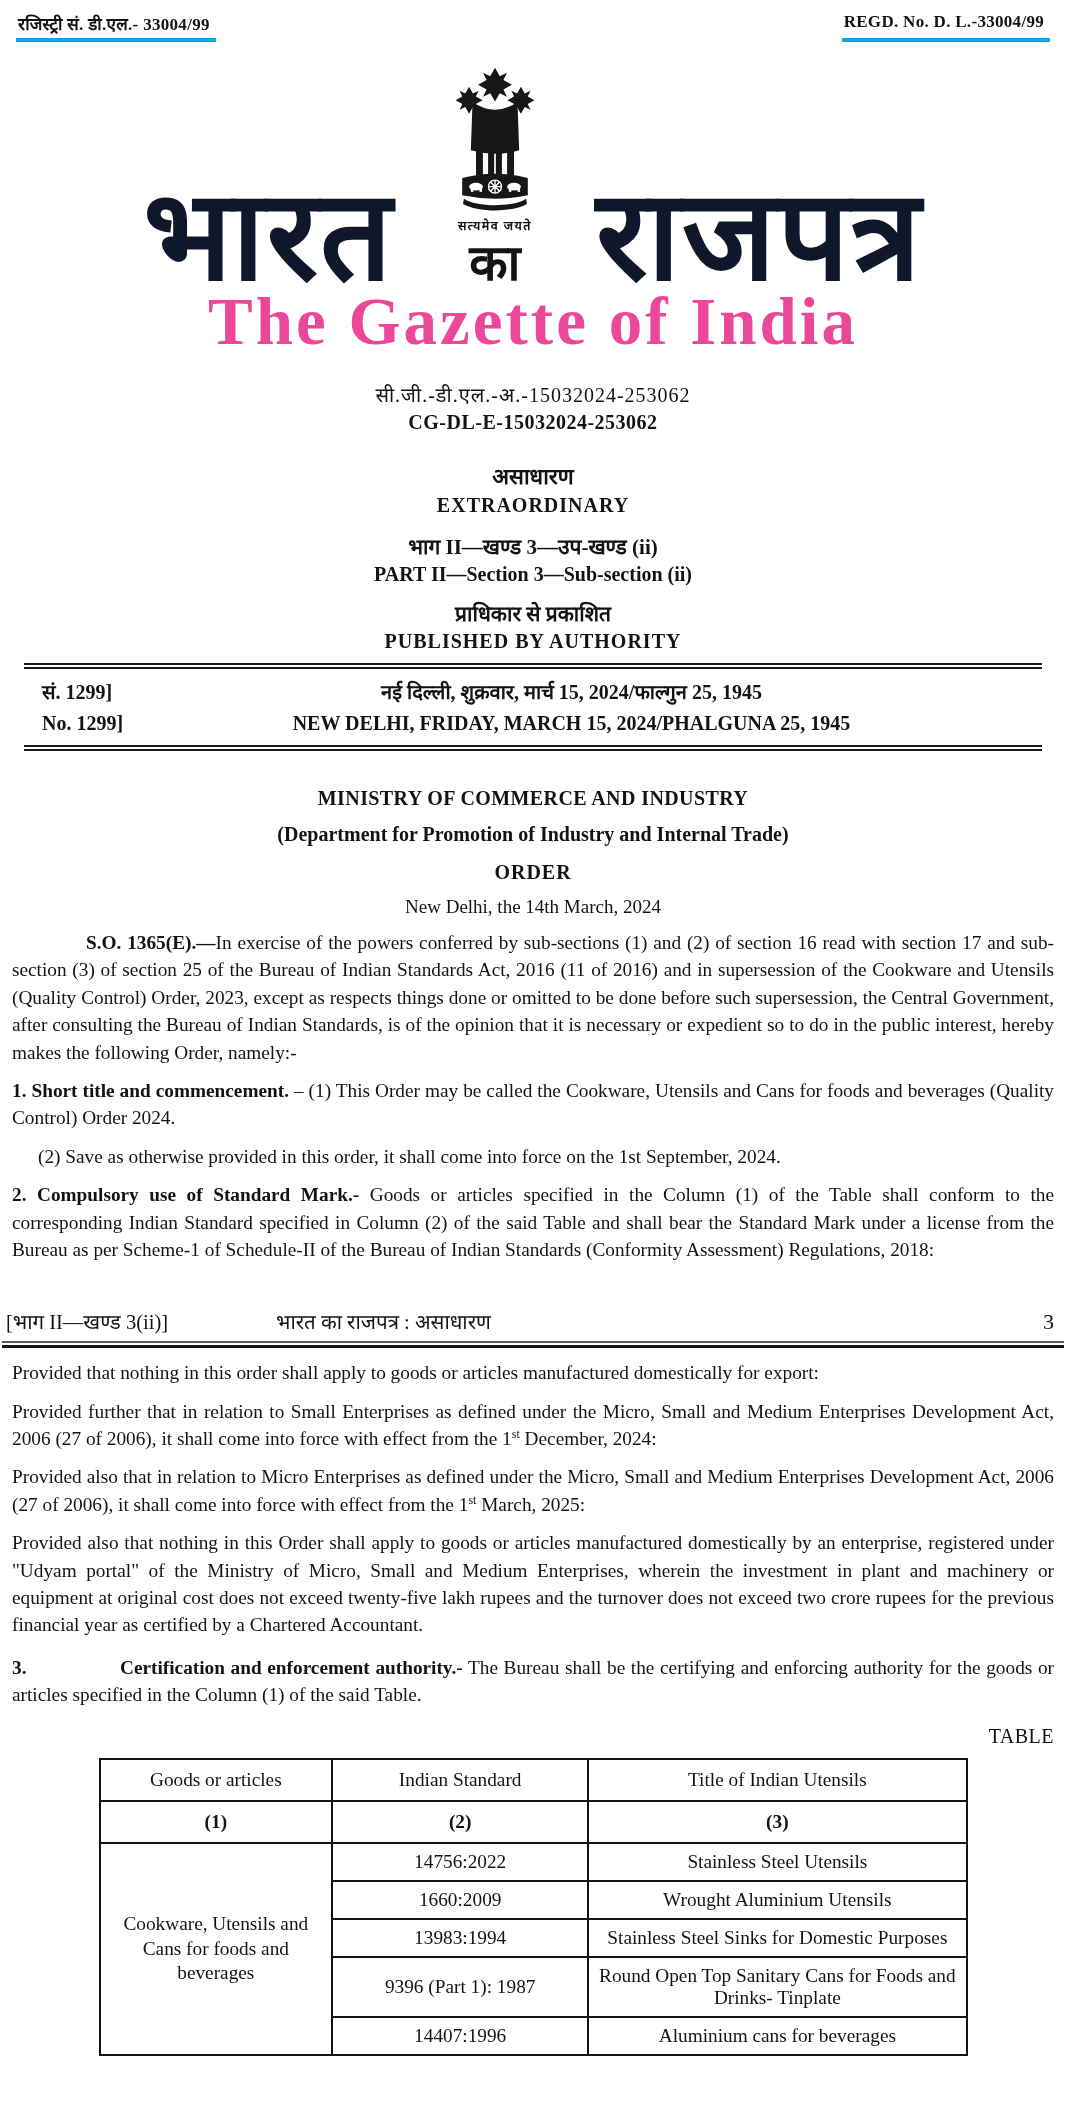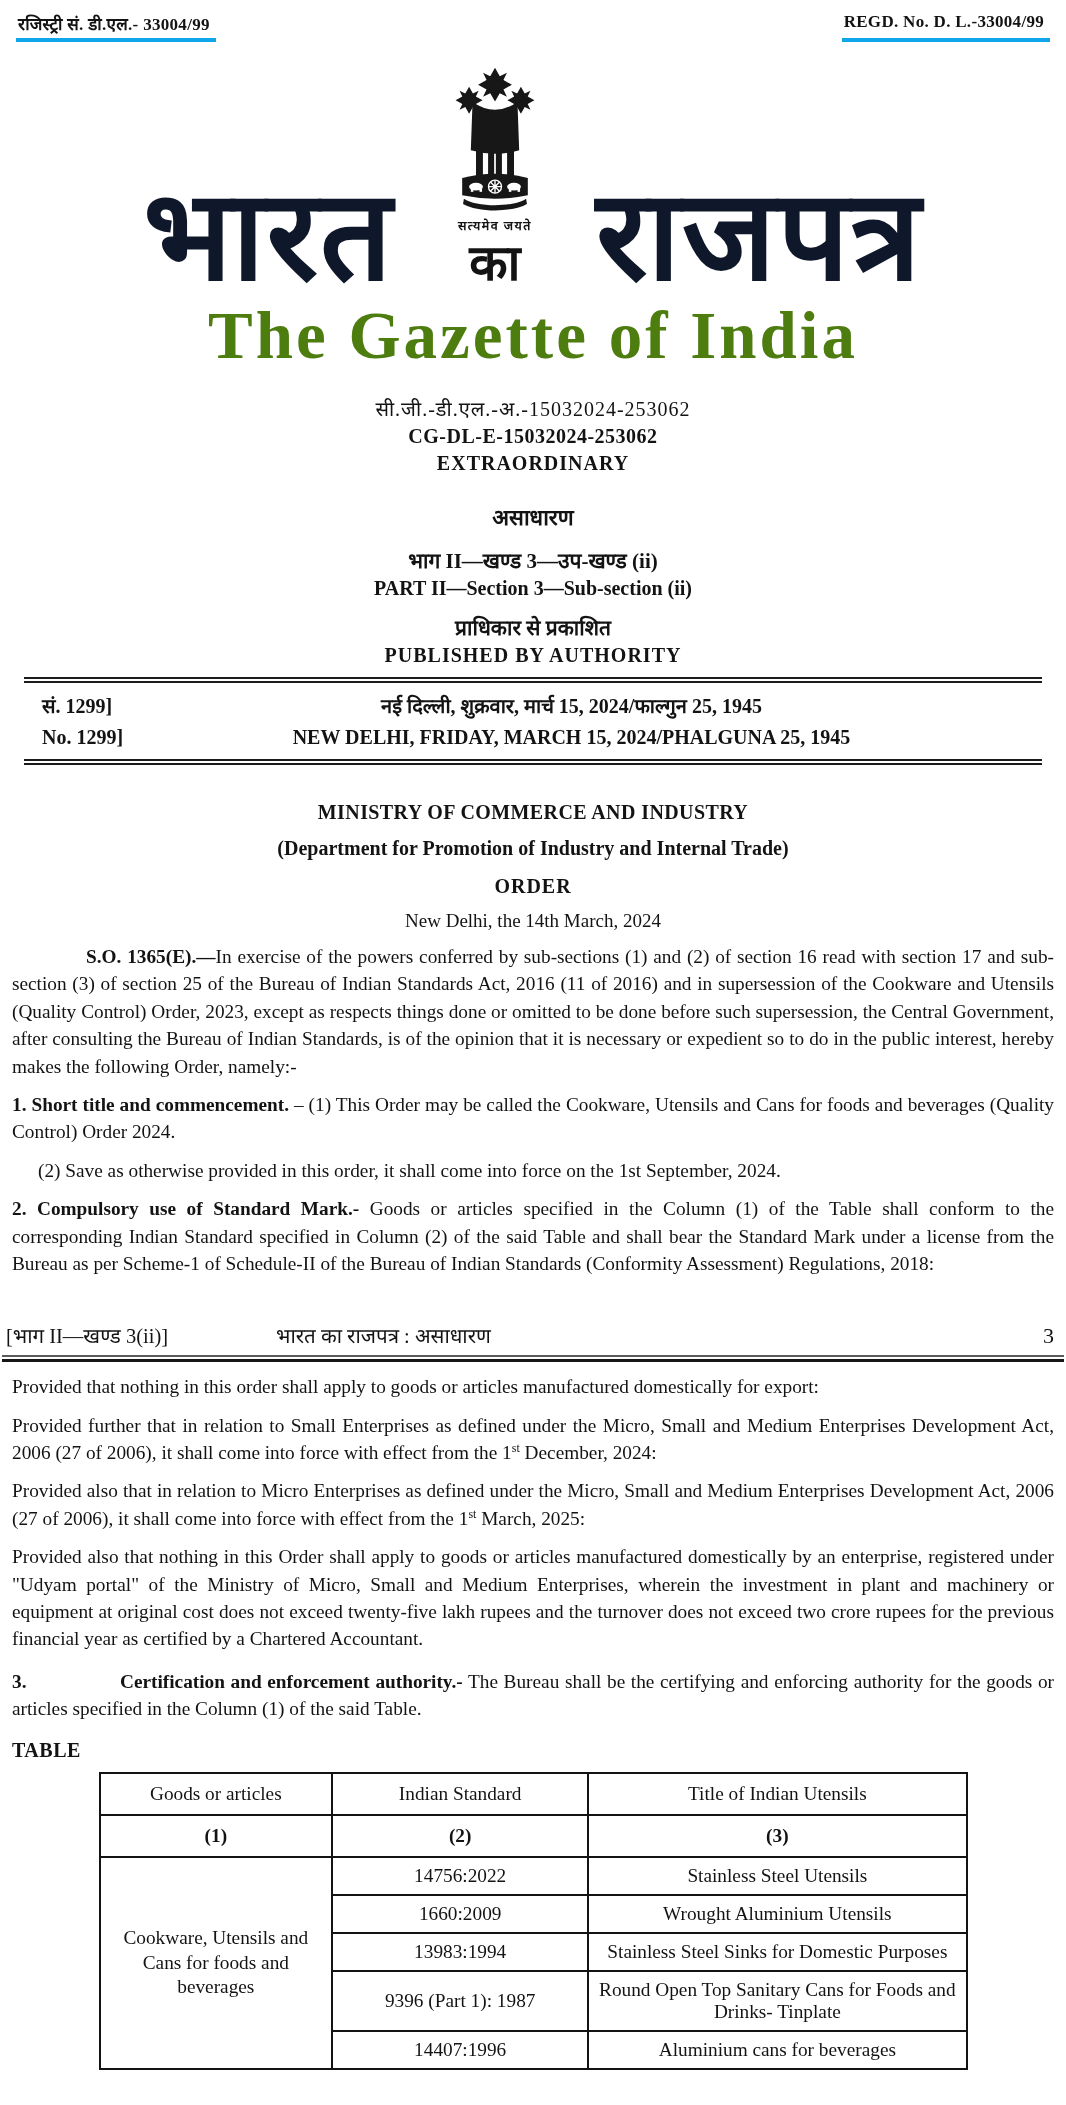--- a/index.html
+++ b/index.html
@@ -20,21 +20,21 @@
   .big-hindi {
     font-weight:700; font-size:126px; line-height:.78;
     letter-spacing:2px; color:#0f172a; padding-bottom:2px;
   }
   .emb-col { display:flex; flex-direction:column; align-items:center; width:150px; }
   .emb-col svg { display:block; }
   .motto { font-size:12.5px; font-weight:bold; letter-spacing:1.5px; margin-top:1px; }
   .kaa { font-size:50px; font-weight:900; line-height:1; margin-top:4px; }
   .gazette-en {
     font-size:67px; font-weight:bold; letter-spacing:3px; line-height:1;
-    margin-top:14px; color:#4d7c0f;
+    color:#ec4899;
   }
   
   .cline { text-align:center; }
   .cg-h { font-size:20px; margin-top:26px; letter-spacing:1px; }
   .cg-e { font-size:20px; font-weight:bold; margin-top:3px; letter-spacing:.5px; }
   .asadharan { font-size:22px; font-weight:bold; margin-top:26px; }
   .extraordinary { font-size:20px; font-weight:bold; margin-top:4px; letter-spacing:1px; }
   .part-h { font-size:21px; font-weight:bold; margin-top:15px; }
   .part-e { font-size:20px; font-weight:bold; margin-top:3px; }
   .auth-h { font-size:21px; font-weight:bold; margin-top:13px; }
@@ -66,21 +66,21 @@
   
   .p3head {
     display:flex; align-items:flex-end; margin:44px 6px 0 6px;
     font-size:20.5px;
   }
   .p3head .l { width:270px; text-align:left; }
   .p3head .c { flex:1; text-align:left; }
   .p3head .r { width:270px; text-align:right; font-size:22px; padding-right:6px; }
   .drule2 { height:7px; border-top:2px solid #5a5a5a; border-bottom:3px solid #161616; margin:6px 2px 4px 2px; }
   
-  .tbl-title { text-align:left; font-weight:bold; font-size:20px; margin-top:16px; letter-spacing:.5px; }
+  .tbl-title { text-align:right; font-weight:normal; font-size:20px; margin-top:16px; letter-spacing:.5px; }
   table.istable {
     border-collapse:collapse; width:869px; margin:10px auto 0 auto;
     font-size:19.3px;
   }
   table.istable th, table.istable td {
     border:2.5px solid #131313; text-align:center; padding:7px 8px; vertical-align:middle;
   }
   table.istable th { font-weight:normal; height:42px; }
   .colnum { font-weight:bold; height:42px; }
   td.goods { vertical-align:top; width:272px; line-height:1.25; padding-top:9px; }
@@ -129,22 +129,22 @@
       <div class="motto">सत्यमेव जयते</div>
       <div class="kaa">का</div>
     </div>
     <div class="big-hindi">राजपत्र</div>
   </div>
   <div class="gazette-en">The Gazette of India</div>
 
   <div class="cline cg-h">सी.जी.-डी.एल.-अ.-15032024-253062</div>
   <div class="cline cg-e">CG-DL-E-15032024-253062</div>
 
+  <div class="cline asadharan">असाधारण</div>
   <div class="cline extraordinary">EXTRAORDINARY</div>
-  <div class="cline asadharan">असाधारण</div>
 
   <div class="cline part-h">भाग II—खण्ड 3—उप-खण्ड (ii)</div>
   <div class="cline part-e">PART II—Section 3—Sub-section (ii)</div>
 
   <div class="cline auth-h">प्राधिकार से प्रकाशित</div>
   <div class="cline auth-e">PUBLISHED BY AUTHORITY</div>
 </div>
 
 <div class="issue-wrap">
   <div class="drule"></div>

